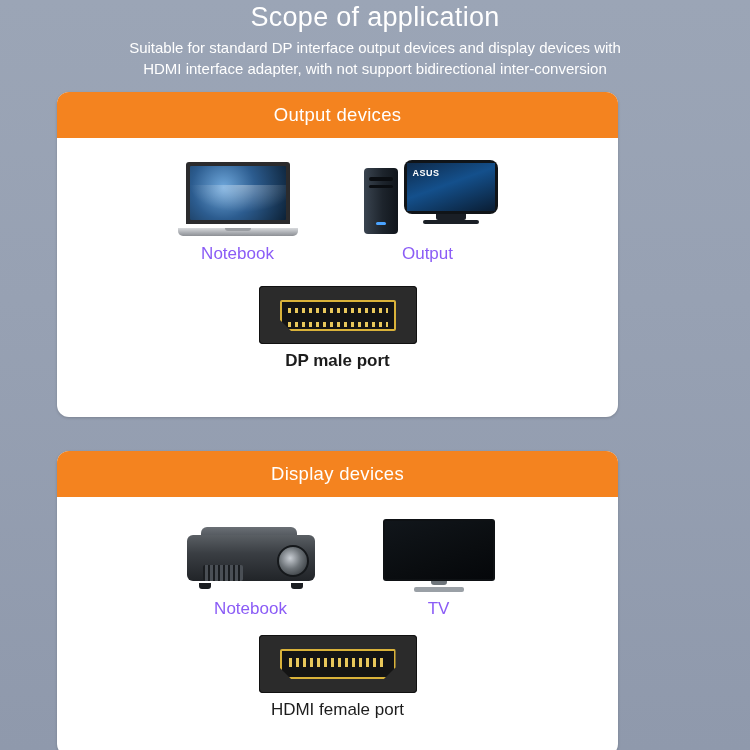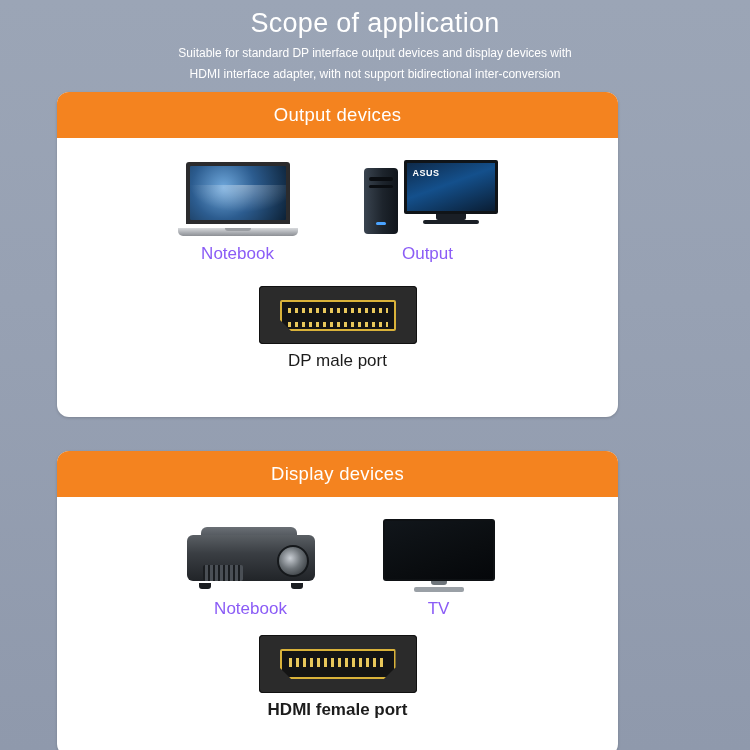--- a/index.html
+++ b/index.html
@@ -17,32 +17,31 @@
   .page {
     position: relative;
     width: 750px;
     height: 750px;
     background: linear-gradient(180deg, #9ba5b6 0%, #97a1b3 40%, #8f99ac 100%);
     box-sizing: border-box;
   }
 
   
   .header {
-    padding-top: 6px;
     text-align: center;
   }
   .title {
     font-size: 27px;
     font-weight: normal;
     letter-spacing: 0.3px;
     line-height: 34px;
     color: #ffffff;
   }
   .subtitle {
-    font-size: 12px;
+    font-size: 15px;
     line-height: 21px;
     color: #ffffff;
     margin-top: 3px;
   }
 
   
   .card {
     position: absolute;
     left: 57px;
     width: 561px;
@@ -137,21 +136,21 @@
     background: #0a0d11; border-radius: 2px;
   }
   .desktop .tower .led {
     position: absolute; left: 12px; bottom: 9px; width: 10px; height: 3px;
     background: #4aa3ff; border-radius: 2px;
   }
   .desktop .monitor {
     position: absolute; right: 0; top: 0; width: 94px; height: 62px;
   }
   .desktop .monitor .mscreen {
-    width: 94px; height: 54px; background: #101418; border-radius: 2px;
+    width: 94px; height: 54px; background: #101418; border-radius: 8px;
     padding: 3px; box-sizing: border-box;
   }
   .desktop .monitor .mscreen-inner {
     width: 100%; height: 100%;
     background: linear-gradient(160deg,#0e2a4a 0%, #14508c 45%, #0a1d33 100%);
     position: relative; overflow: hidden;
   }
   .desktop .monitor .logo {
     position: absolute; left: 6px; top: 5px;
     font-size: 9px; color: #ffffff; letter-spacing: 0.5px; font-weight: bold;
@@ -329,21 +328,21 @@
                 <div class="mstand"></div>
                 <div class="mfoot"></div>
               </div>
             </div>
           </div>
           <div class="item-label">Output</div>
         </div>
 
       </div>
 
-      <div class="port-block" style="margin-top:22px;">
+      <div class="port-block" style="margin-top:22px;font-weight:bold;">
         <div class="port" id="dp-port-art">
           <div class="dp-shell">
             <div class="dp-pins">
               <div class="dp-pinrow"></div>
               <div class="dp-pinrow"></div>
             </div>
           </div>
         </div>
         <div class="port-label">DP male port</div>
       </div>
@@ -381,21 +380,21 @@
                 </div>
               <div class="tv-neck"></div>
               <div class="tv-stand"></div>
             </div>
           </div>
           <div class="item-label">TV</div>
         </div>
 
       </div>
 
-      <div class="port-block" style="margin-top:16px;font-weight:bold;">
+      <div class="port-block" style="margin-top:16px;">
         <div class="port" id="hdmi-port-art">
           <div class="hdmi-shell">
             <div class="hdmi-inner"></div>
           </div>
         </div>
         <div class="port-label">HDMI female port</div>
       </div>
 
     </div>
   </div>

